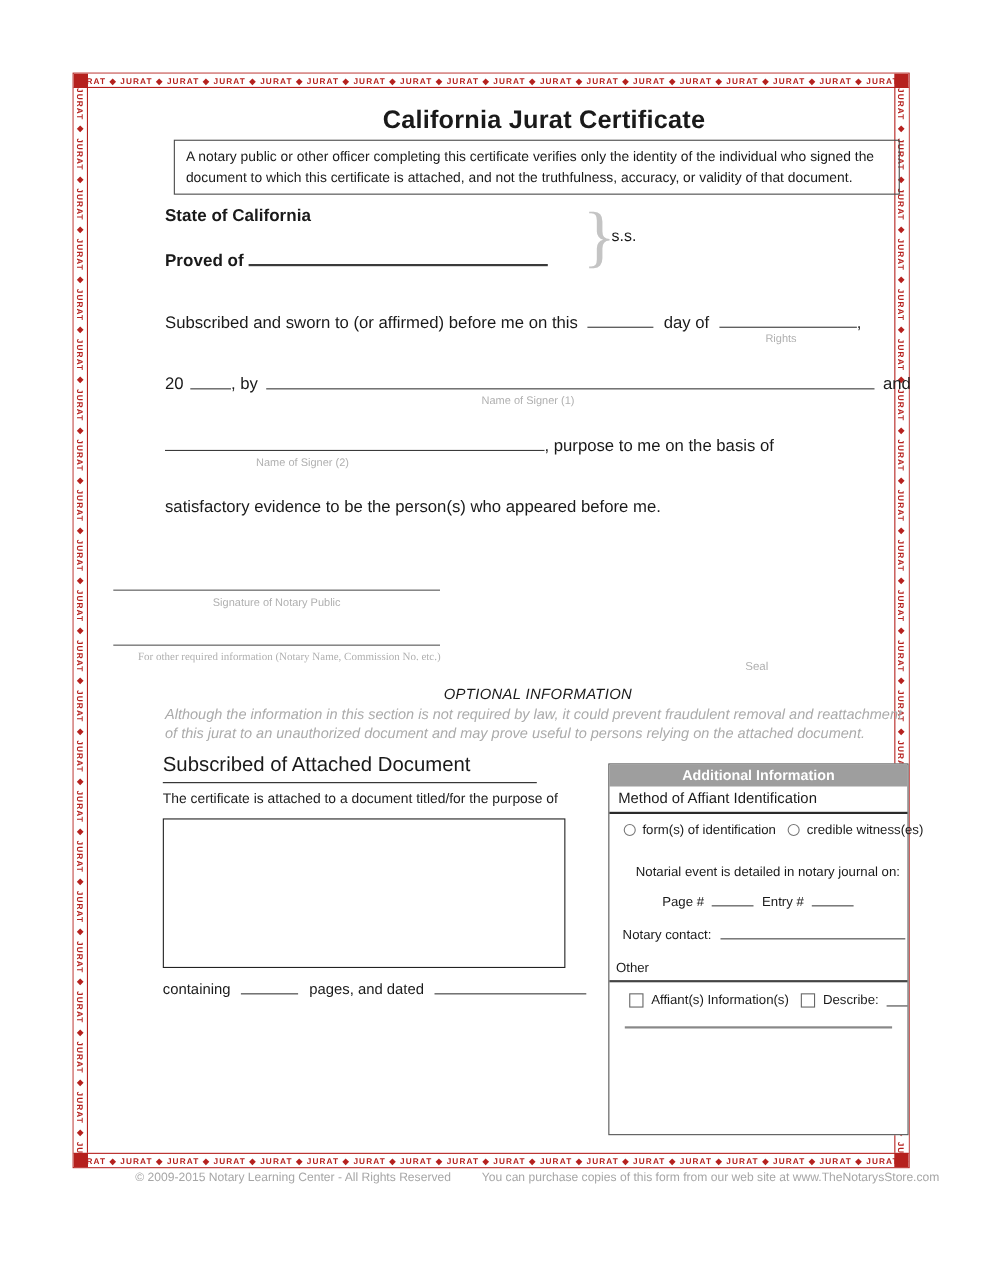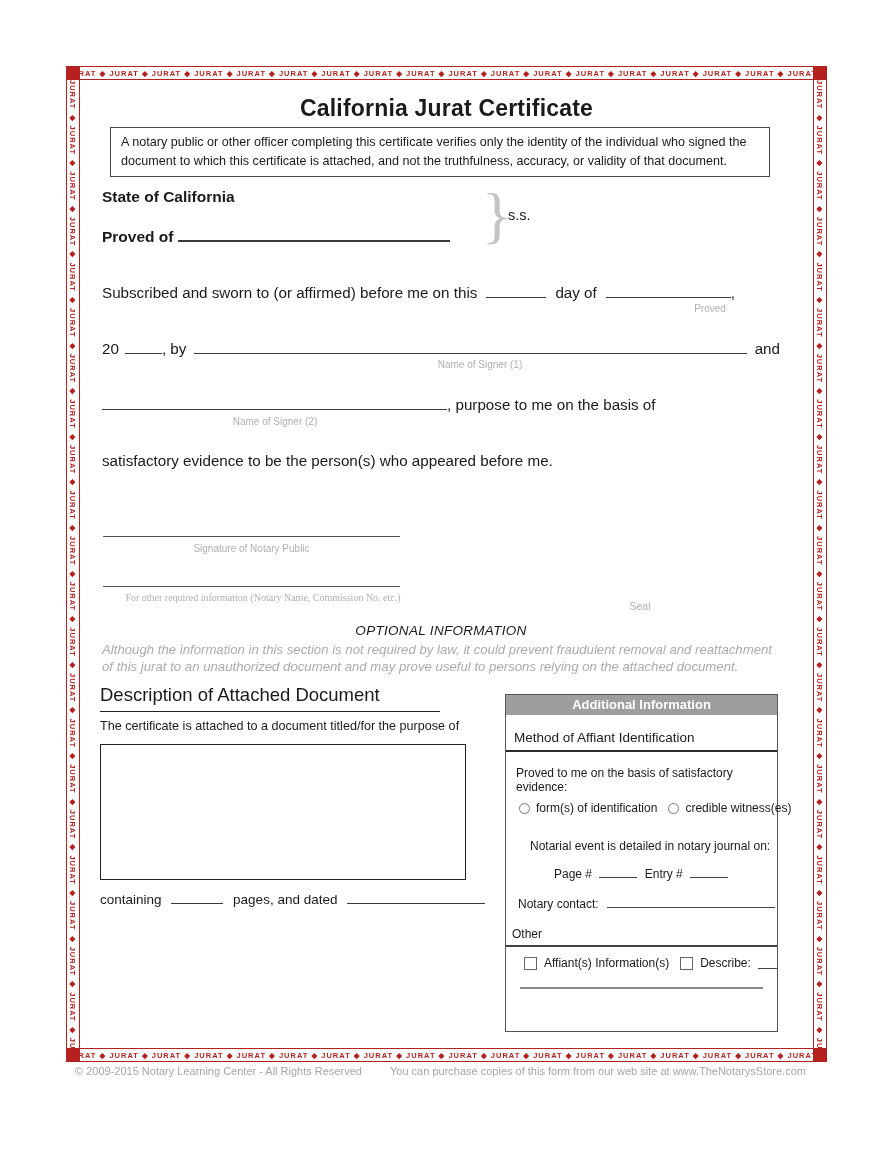--- a/index.html
+++ b/index.html
@@ -16,21 +16,21 @@
   .frame{position:absolute;left:66px;top:66px;width:761px;height:996px;border:1.5px solid var(--border-red);background:#fff;}
   .band{position:absolute;overflow:hidden;color:var(--border-red);font-size:7.5px;font-weight:bold;letter-spacing:1px;white-space:nowrap;background:#fff;}
   .band-top{top:0;left:0;right:0;height:13px;line-height:13px;border-bottom:1px solid var(--border-red);}
   .band-bottom{bottom:0;left:0;right:0;height:13px;line-height:13px;border-top:1px solid var(--border-red);}
   .band-left{top:13px;bottom:13px;left:0;width:13px;border-right:1px solid var(--border-red);writing-mode:vertical-rl;line-height:13px;}
   .band-right{top:13px;bottom:13px;right:0;width:13px;border-left:1px solid var(--border-red);writing-mode:vertical-rl;line-height:13px;}
   .corner{position:absolute;width:13px;height:13px;background:var(--border-red);z-index:2;}
   .corner.tl{top:0;left:0;} .corner.tr{top:0;right:0;} .corner.bl{bottom:0;left:0;} .corner.br{bottom:0;right:0;}
 
   
-  .abs{position:absolute;}
+  .abs{position:absolute;margin-left:48px;}
   .blank{display:inline-block;border-bottom:1.5px solid #3a3a3a;height:1em;vertical-align:baseline;}
   .caption{position:absolute;font-size:10px;color:var(--caption-gray);text-align:center;}
 
   .title{left:66px;top:95px;width:761px;text-align:center;font-size:23px;font-weight:bold;letter-spacing:.2px;}
   .disclaimer{left:110px;top:127px;width:660px;border:1px solid #4a4a4a;padding:5px 10px;font-size:12.6px;line-height:1.5;}
 
   .venue-state{left:102px;top:188px;font-size:15.5px;font-weight:bold;}
   .venue-county{left:102px;top:226px;font-size:15.5px;font-weight:bold;white-space:nowrap;}
   .brace{left:482px;top:180px;font-size:62px;color:#c4c4c4;font-family:"Liberation Serif",serif;font-weight:normal;}
   .ss{left:508px;top:207px;font-size:14.5px;}
@@ -51,21 +51,21 @@
   .opt-note{left:102px;top:641px;width:684px;font-size:13.2px;font-style:italic;color:#ababab;line-height:1.3;}
 
   .desc-heading{left:100px;top:684px;width:340px;font-size:18.5px;padding-bottom:5px;border-bottom:1.5px solid #222;}
   .desc-intro{left:100px;top:719px;font-size:12.6px;}
   .desc-box{left:100px;top:744px;width:366px;height:136px;border:1.5px solid #222;background:#fff;}
   .containing{left:100px;top:890px;font-size:13.5px;white-space:nowrap;}
 
   
   .panel{left:505px;top:694px;width:273px;height:338px;border:1px solid #555;background:#fff;font-size:12px;}
   .panel-header{background:var(--header-gray);color:#fff;font-weight:bold;font-size:13px;text-align:center;padding:2px 0 3px;}
-  .panel-method{font-size:13.5px;padding:15px 8px 5px;border-bottom:2px solid #2a2a2a;}
+  .panel-method{font-size:13.5px;padding:3px 8px 5px;border-bottom:2px solid #2a2a2a;}
   .p-proved{margin:14px 0 0 10px;}
   .p-radios{margin:7px 0 0 13px;display:flex;align-items:center;gap:6px;white-space:nowrap;}
   .radio{display:inline-block;width:11px;height:11px;border:1.5px solid #777;border-radius:50%;flex:0 0 auto;}
   .p-journal{margin:24px 0 0 24px;}
   .p-pageentry{margin:13px 0 0 48px;white-space:nowrap;}
   .p-contact{margin:15px 0 0 12px;white-space:nowrap;}
   .p-other{margin:16px 0 0 6px;}
   .p-sep{border-top:2px solid #444;margin-top:4px;}
   .p-thumb{margin:9px 0 0 18px;display:flex;align-items:center;gap:7px;white-space:nowrap;}
   .checkbox{display:inline-block;width:13px;height:13px;border:1.5px solid #666;flex:0 0 auto;}
@@ -105,21 +105,21 @@
   <div class="abs brace">}</div>
   <div class="abs ss">s.s.</div>
 
   <div class="abs bodyline line1">
     <span>Subscribed and sworn to (or affirmed) before me on this</span>
     <span class="blank" style="width:60px;margin:0 9px;"></span>
     <span>day of</span>
     <span class="blank" style="width:125px;margin-left:9px;"></span>
     <span>,</span>
   </div>
-  <div class="caption" style="left:645px;top:303px;width:130px;">Proved</div>
+  <div class="caption" style="left:645px;top:303px;width:130px;">Rights</div>
 
   <div class="abs bodyline line2">
     <span>20</span>
     <span class="blank" style="width:37px;margin-left:6px;"></span>
     <span>, by</span>
     <span class="grow"></span>
     <span>and</span>
   </div>
   <div class="caption" style="left:380px;top:359px;width:200px;">Name of Signer (1)</div>
 
@@ -137,35 +137,34 @@
   <div class="caption" style="left:103px;top:592px;width:320px;text-align:center;font-family:Liberation Serif, serif;">For other required information (Notary Name, Commission No. etc.)</div>
   <div class="abs seal">Seal</div>
 
   <div class="abs opt-divider">
     <span class="hl"></span>
     <span class="opt-title">OPTIONAL INFORMATION</span>
     <span class="hl"></span>
   </div>
   <div class="abs opt-note">Although the information in this section is not required by law, it could prevent fraudulent removal and reattachment of this jurat to an unauthorized document and may prove useful to persons relying on the attached document.</div>
 
-  <div class="abs desc-heading">Description of Attached Document</div>
+  <div class="abs desc-heading">Subscribed of Attached Document</div>
   <div class="abs desc-intro">The certificate is attached to a document titled/for the purpose of</div>
   <div class="abs desc-box"></div>
   <div class="abs containing">
     <span>containing</span>
     <span class="blank" style="width:52px;margin:0 6px;"></span>
     <span>pages, and dated</span>
     <span class="blank" style="width:138px;margin-left:6px;"></span>
   </div>
 
   <div class="abs panel">
     <div class="panel-header">Additional Information</div>
     <div class="panel-method">Method of Affiant Identification</div>
 
-    <div class="p-proved">Proved to me on the basis of satisfactory evidence:</div>
     <div class="p-radios">
       <span class="radio"></span>
       <span>form(s) of identification</span>
       <span class="radio" style="margin-left:5px;"></span>
       <span>credible witness(es)</span>
     </div>
 
     <div class="p-journal">Notarial event is detailed in notary journal on:</div>
     <div class="p-pageentry">
       <span>Page #</span>

